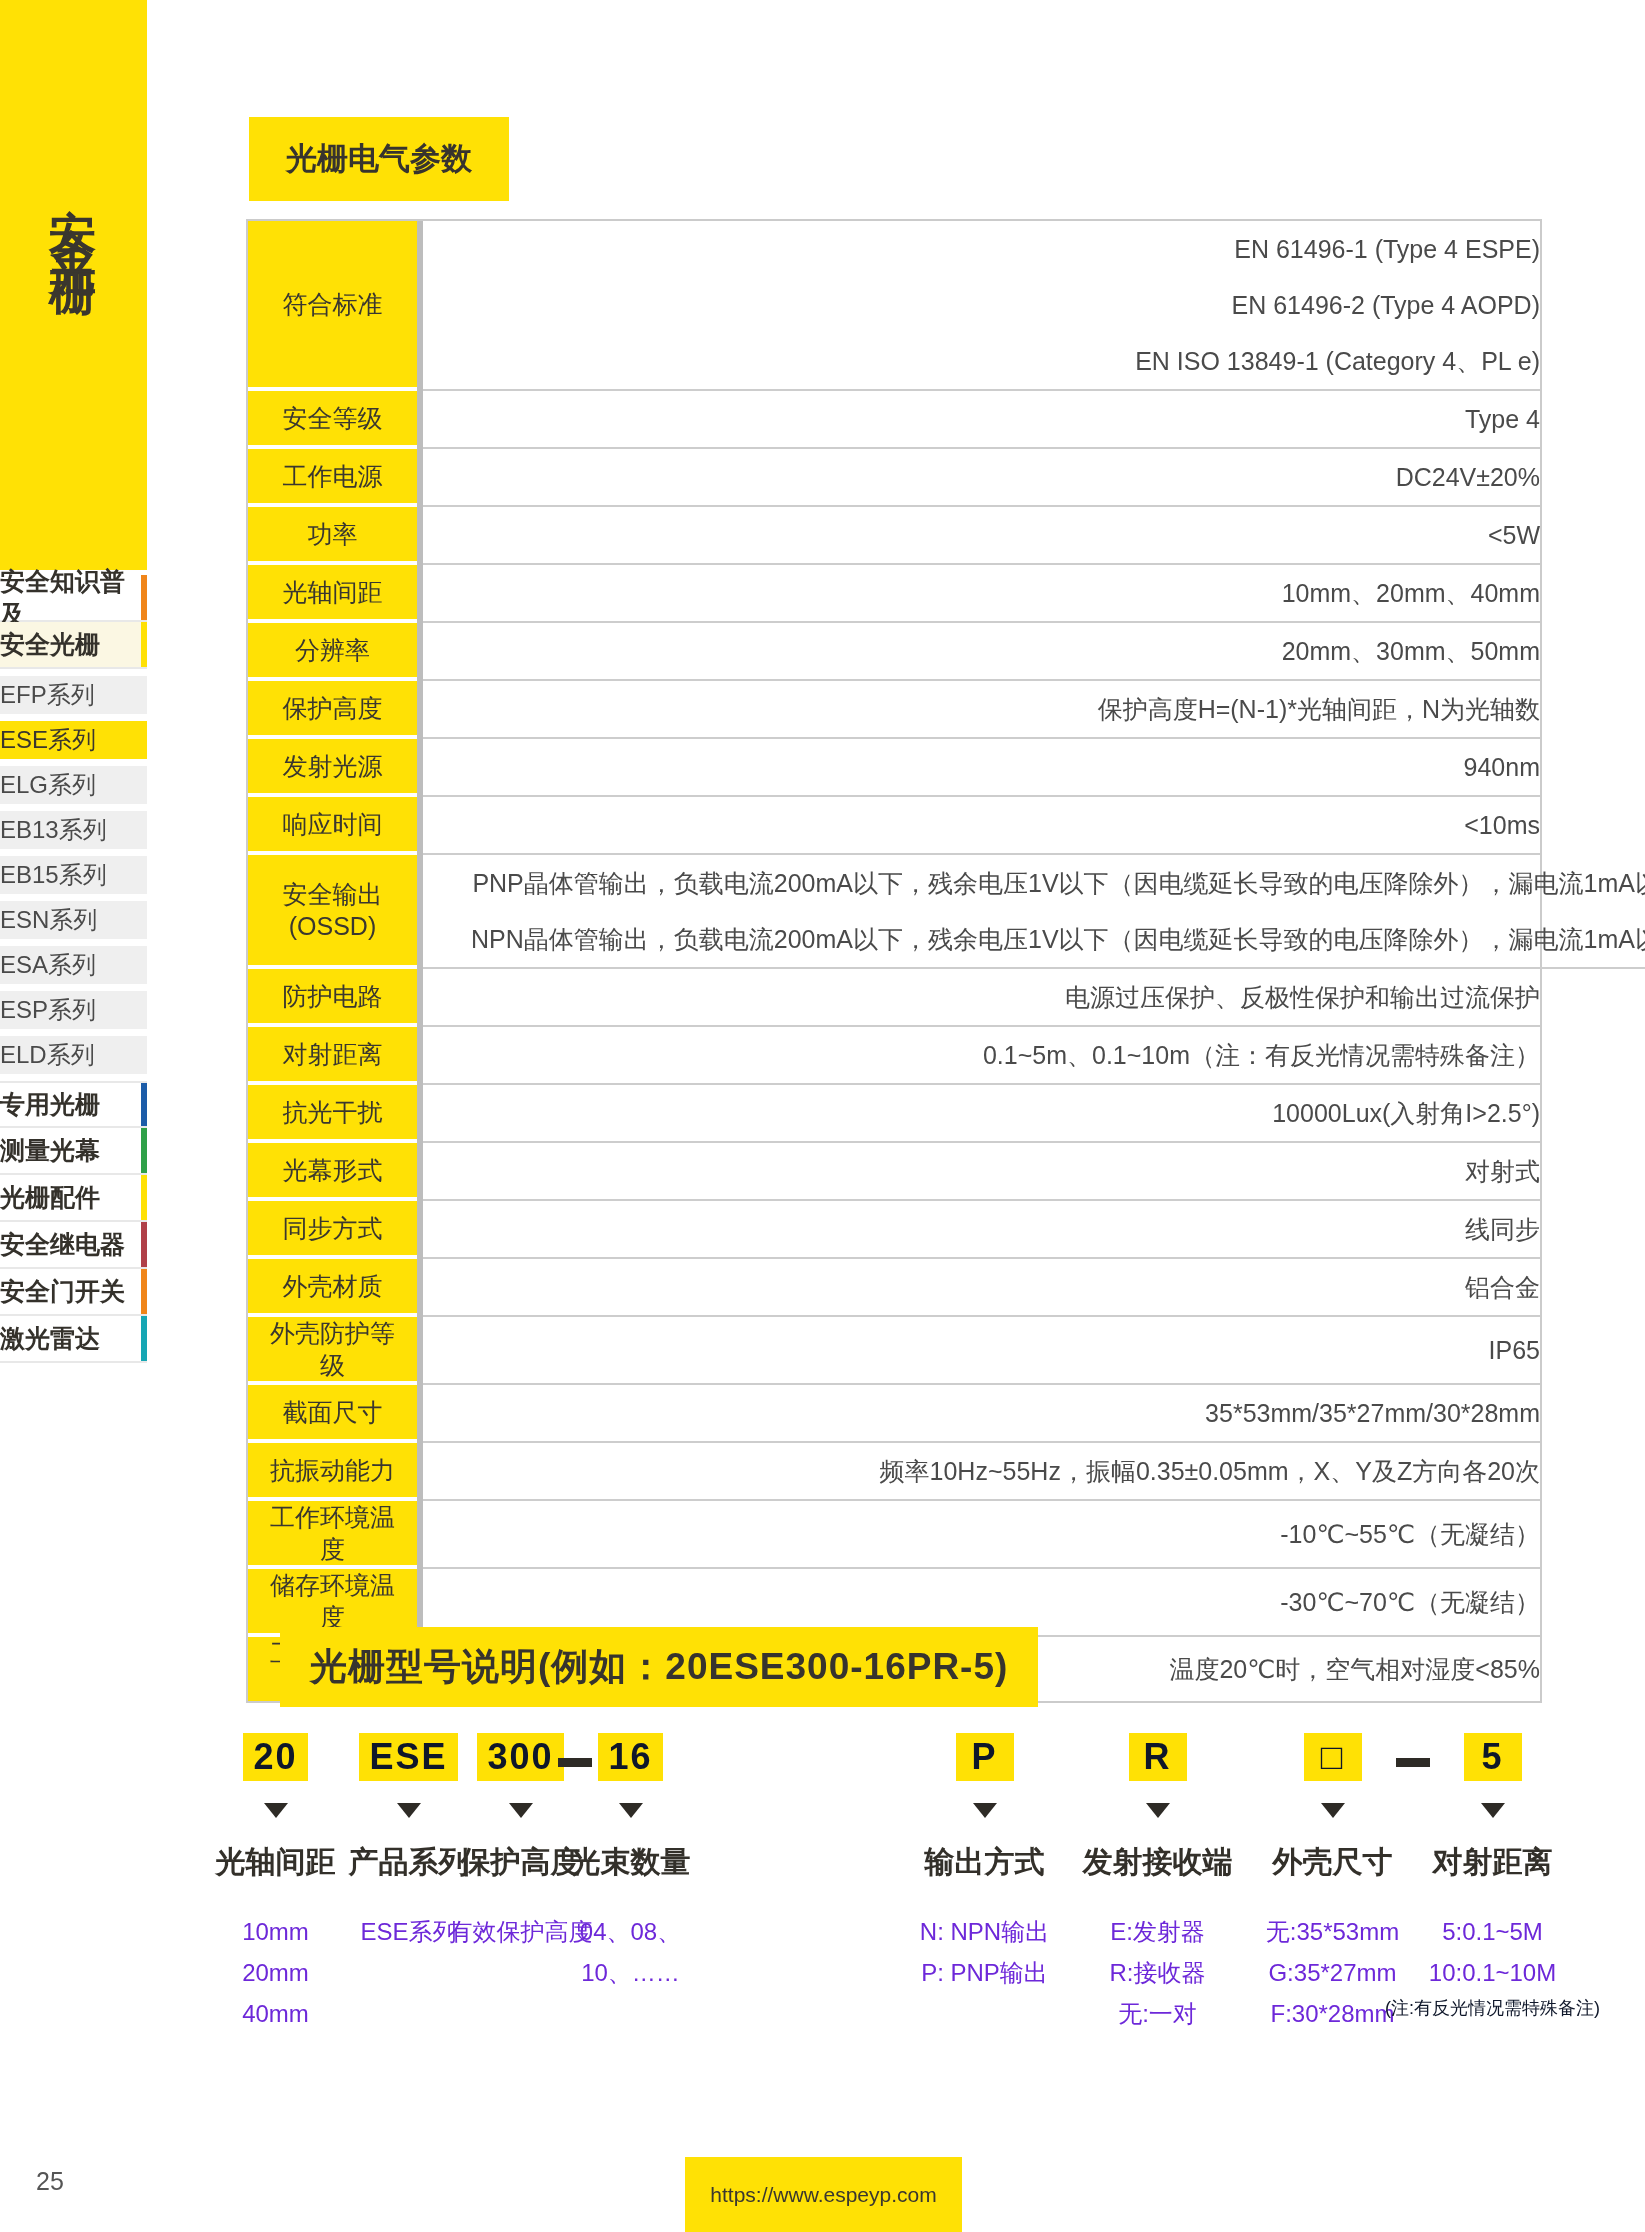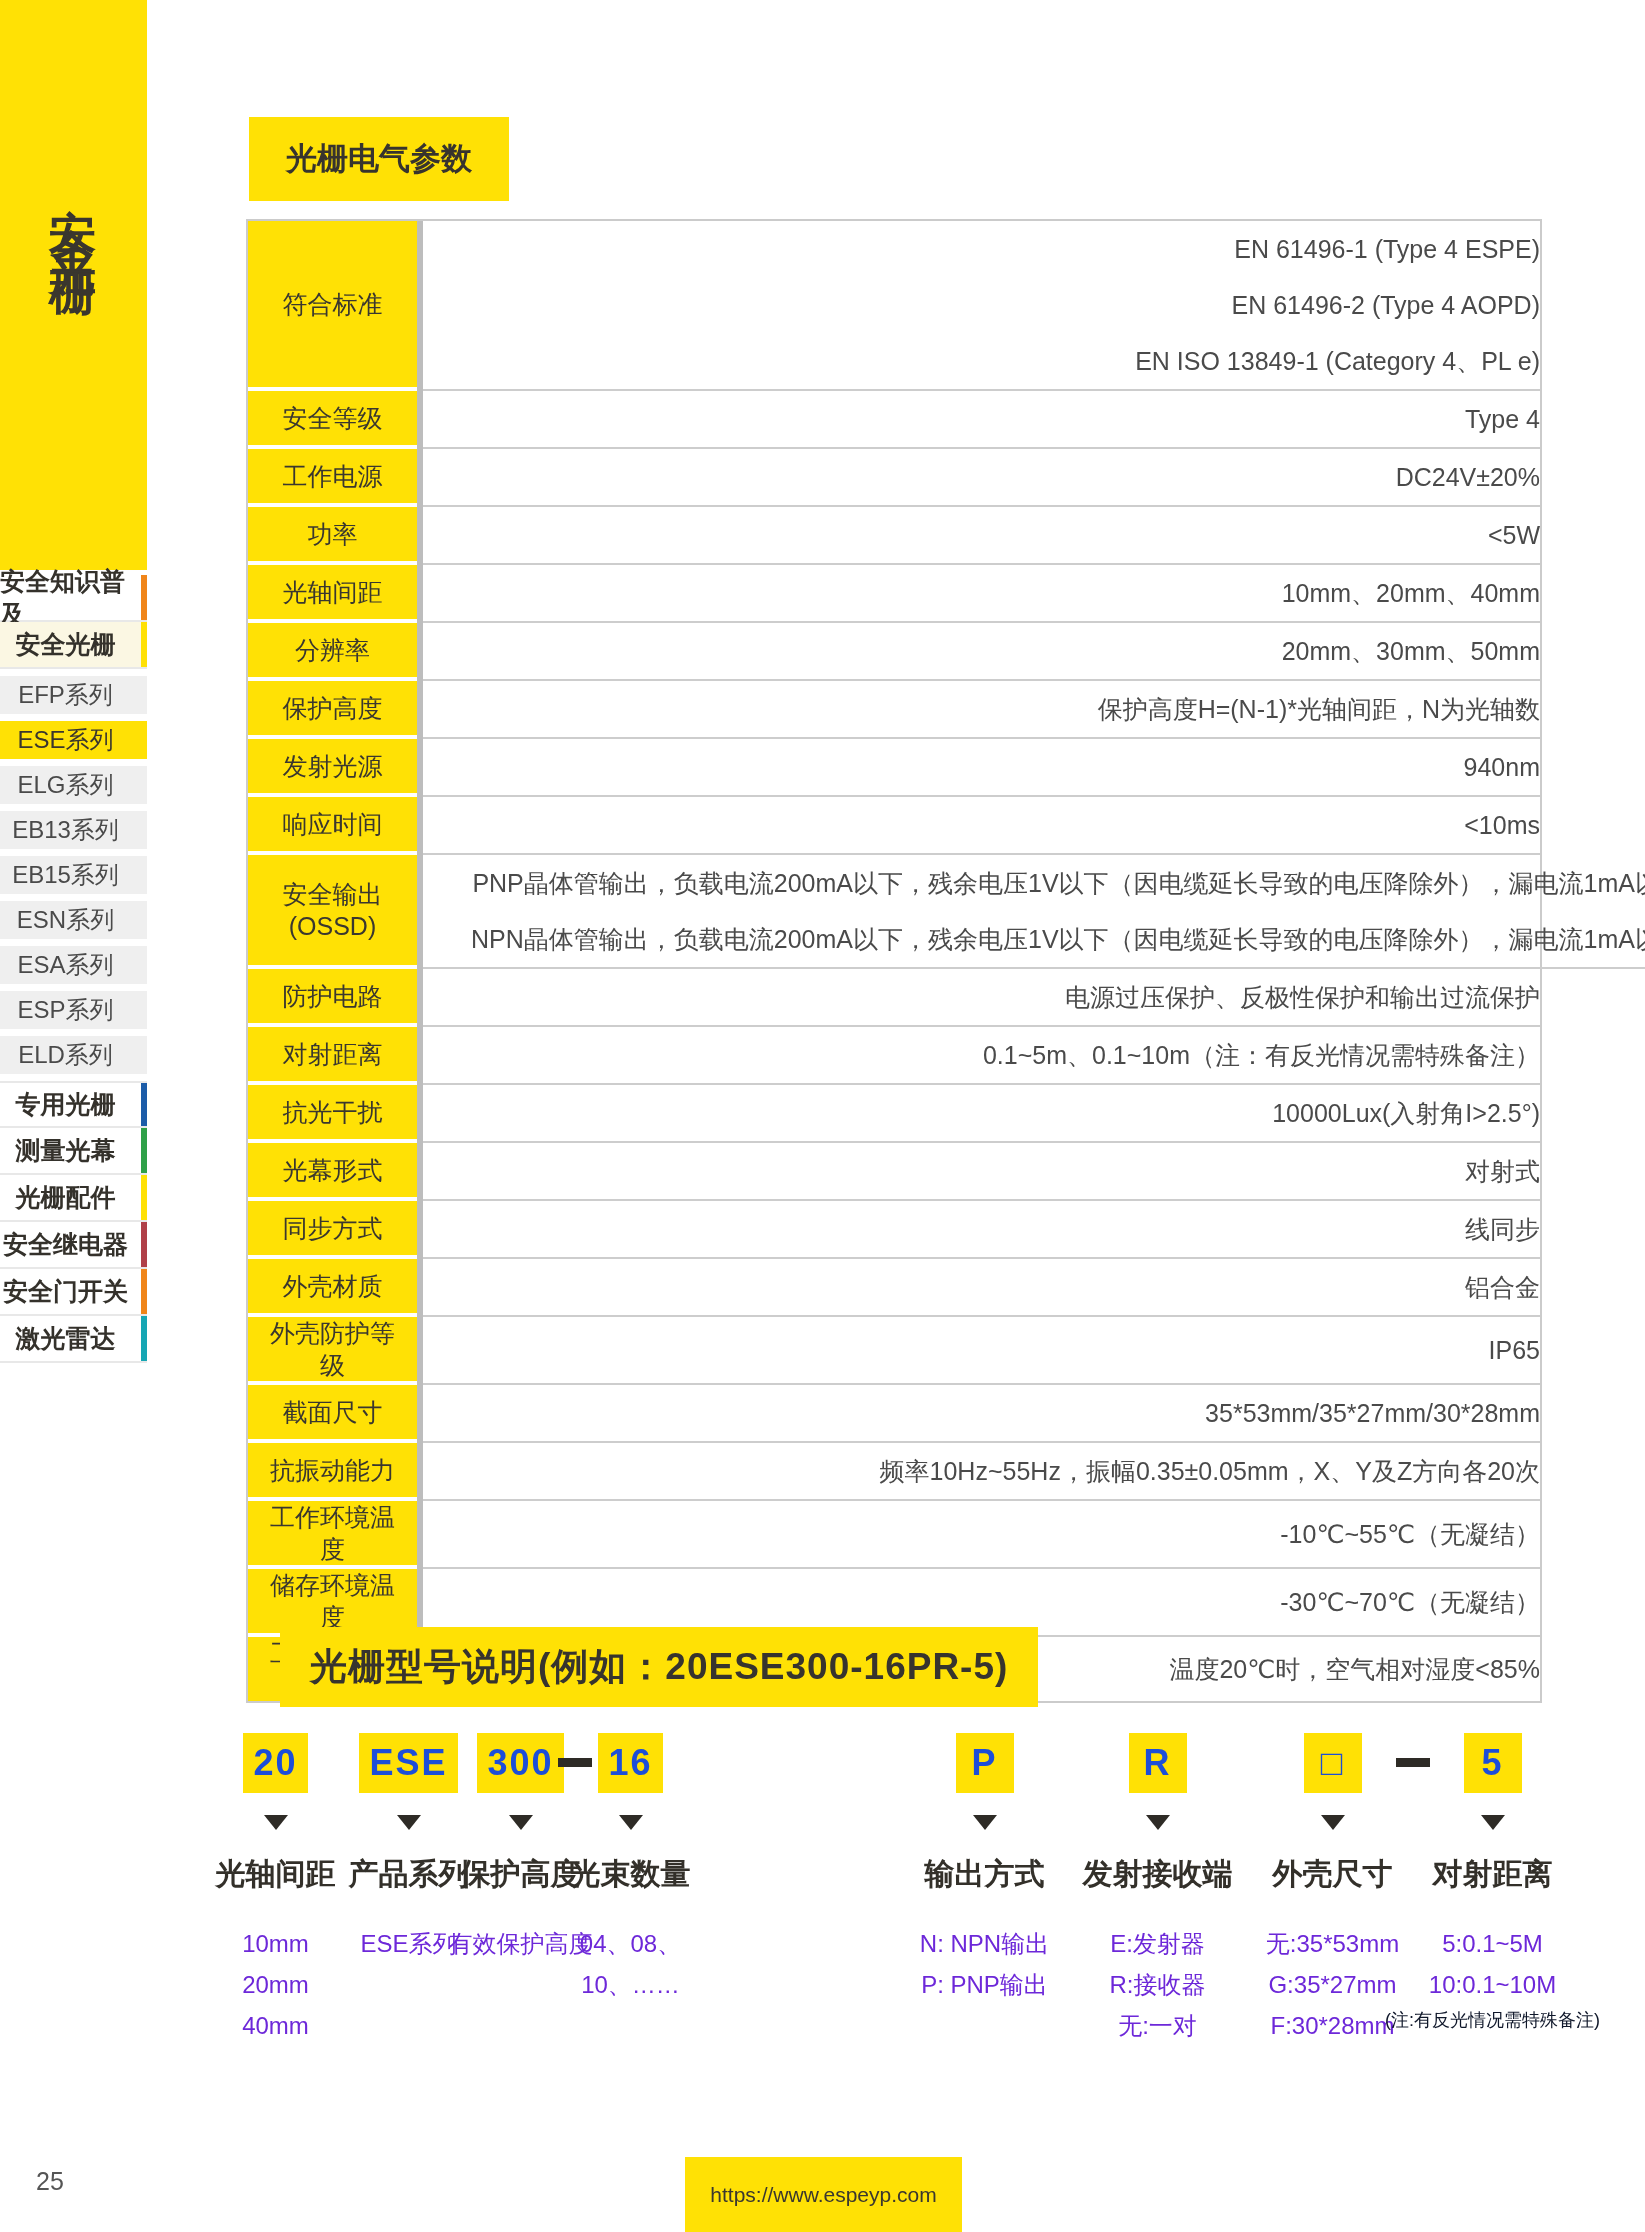--- a/index.html
+++ b/index.html
@@ -13,21 +13,21 @@
   
   .sidebar { position:absolute; left:0; top:0; width:147px; }
   .side-hero { height:570px; background:#ffe105; position:relative; }
   .side-hero-title {
     position:absolute; left:50%; transform:translateX(-50%); top:171px;
     writing-mode:vertical-rl; text-orientation:upright;
     font-size:47px; font-weight:bold; letter-spacing:20px; color:#3a362e;
   }
   .menu { margin-top:5px; }
   .menu-item {
-    position:relative; display:flex; align-items:center; justify-content:center;
+    position:relative; display:flex; align-items:center; justify-content:flex-start;
     padding-right:16px; cursor:pointer;
   }
   .menu-item.cat {
     height:47px; background:#ffffff; font-weight:bold; font-size:25px; color:#34312b;
     border-bottom:2px solid #e8e8e8;
   }
   .menu-item.cat .bar { position:absolute; right:0; top:0; bottom:0; width:6px; }
   .menu-item.cream { background:#fbf7e3; }
   .menu-item.sub {
     height:38px; margin-top:7px; background:#efefef; font-size:24px; color:#4a4a4a;
@@ -72,23 +72,23 @@
   }
   .model-col:nth-of-type(1){ left:181px; }
   .model-col:nth-of-type(2){ left:314px; }
   .model-col:nth-of-type(3){ left:426px; }
   .model-col:nth-of-type(4){ left:536px; }
   .model-col:nth-of-type(5){ left:890px; }
   .model-col:nth-of-type(6){ left:1063px; }
   .model-col:nth-of-type(7){ left:1238px; }
   .model-col:nth-of-type(8){ left:1398px; }
   .code-box {
-    min-width:58px; height:60px; padding:0 10px; background:#ffe105;
+    min-width:58px; height:48px; padding:0 10px; background:#ffe105;
     display:flex; align-items:center; justify-content:center;
-    font-size:36px; font-weight:600; color:#1d4ed8; letter-spacing:2px;
+    font-size:36px; font-weight:600; color:#0f172a; letter-spacing:2px;
   }
   .dash {
     position:absolute; top:25px; width:34px; height:9px; background:#2e2b26; display:none;
   }
   .model-col:nth-of-type(3) .dash { display:block; left:132px; }
   .model-col:nth-of-type(7) .dash { display:block; left:158px; }
   .tri {
     margin-top:22px; width:0; height:0;
     border-left:12px solid transparent; border-right:12px solid transparent;
     border-top:15px solid #2e2b26;

